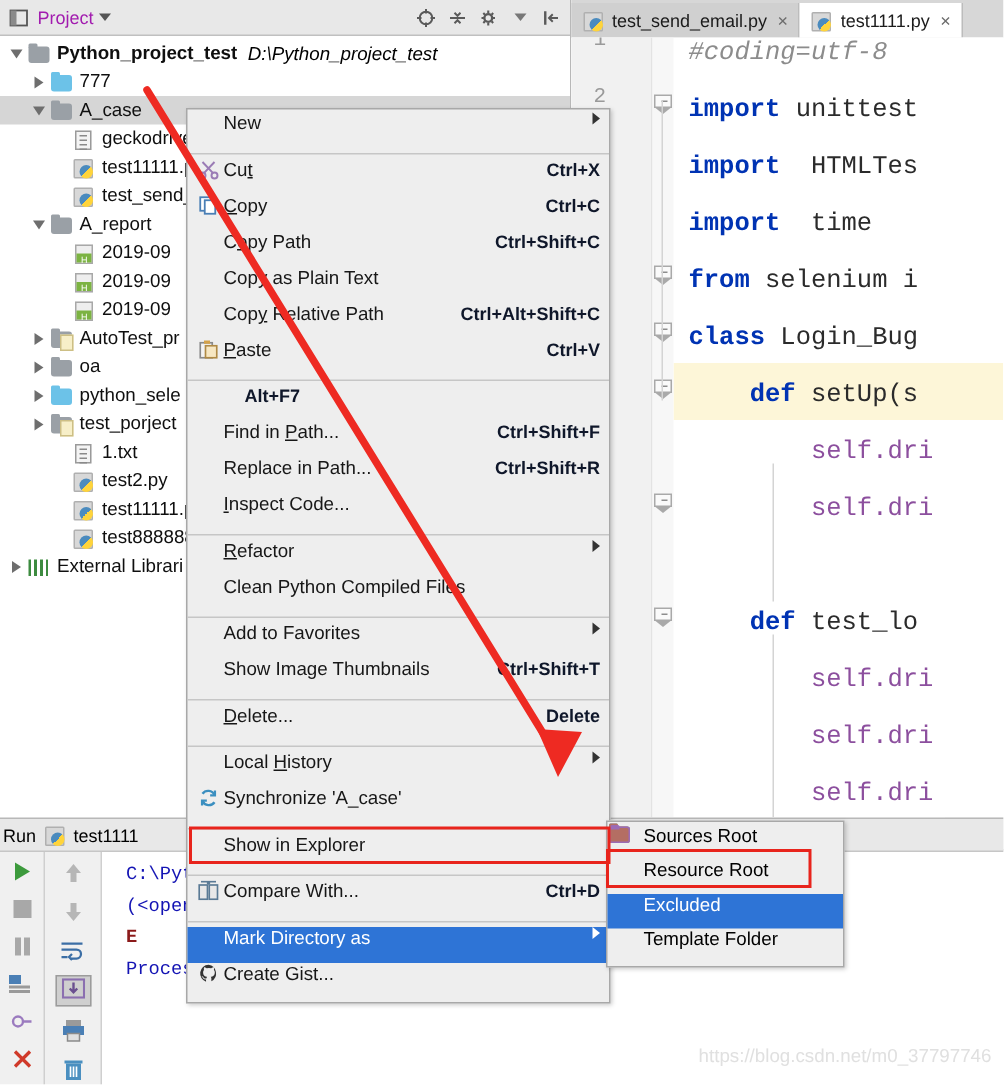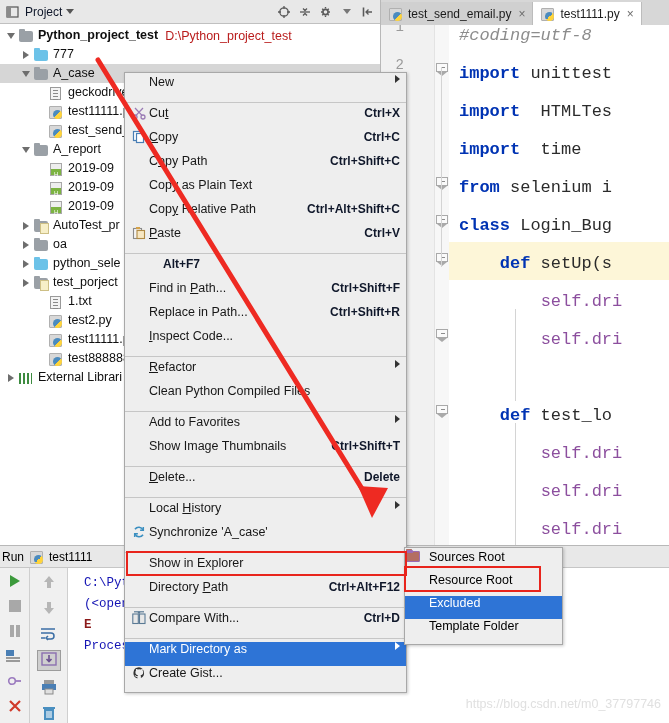--- a/index.html
+++ b/index.html
@@ -15,41 +15,41 @@
 
   
   #project-panel {
     position: absolute; left: 0; top: 0; width: 381px; height: 545px;
     background: #ffffff; border-right: 1px solid #b8b8b8;
   }
   #project-header {
     height: 24px; background: #e8e8e8; border-bottom: 1px solid #c0c0c0;
     display: flex; align-items: center; padding: 0 4px; gap: 4px;
   }
-  #project-header .title { font-size: 12px; color: #0f172a; }
+  #project-header .title { font-size: 12px; color: #a21caf; }
   .hdr-spacer { flex: 1; }
   .hdr-ico { width: 17px; height: 17px; display: flex; align-items: center;
              justify-content: center; color: #5a5a5a; }
   .tri-down {
     width: 0; height: 0; border-left: 4px solid transparent;
     border-right: 4px solid transparent; border-top: 5px solid #555;
   }
   #tree { padding-top: 2px; font-size: 12.5px; color: #0f0f0f; }
   .trow { height: 19px; display: flex; align-items: center; white-space: nowrap; }
   .trow.sel { background: #d6d6d6; }
   .arrow { width: 14px; display: flex; justify-content: center; align-items: center; }
   .arrow i { display: block; width: 0; height: 0; }
   .arrow.closed i { border-top: 4px solid transparent; border-bottom: 4px solid transparent;
                     border-left: 6px solid #6e6e6e; }
   .arrow.open i { border-left: 4px solid transparent; border-right: 4px solid transparent;
                   border-top: 6px solid #6e6e6e; }
   .ic { width: 16px; height: 16px; margin-right: 4px; position: relative; flex: 0 0 16px; }
   .lbl { line-height: 19px; }
   .lbl.bold { font-weight: bold; }
-  .path-gray { color: #b91c1c; margin-left: 7px; }
+  .path-gray { color: #000000; margin-left: 7px; font-style: italic; }
 
   
   .fld { position: absolute; left: 1px; top: 3px; width: 14px; height: 11px;
          border-radius: 1px 2px 2px 2px; background: #9aa0a6; }
   .fld:before { content:""; position:absolute; left:0; top:-2px; width:6px; height:3px;
                 background: #9aa0a6; border-radius: 1px 1px 0 0; }
   .fld.blue { background: #6cc2e8; } .fld.blue:before { background: #6cc2e8; }
   .fld.src  { background: #6cc2e8; } .fld.src:before { background: #6cc2e8; }
   .fld.excl { background: #b46e63; } .fld.excl:before { background: #b46e63; }
   .fld.tmpl { background: transparent; border: 1.6px solid #9b6bb5; }
@@ -649,25 +649,20 @@
             <path d="M11.3 2v3.2H8.1M2.7 12V8.8h3.2" stroke="#3b8fc0" stroke-width="1.5" fill="none"></path>
           </svg>
         </span>
         <span class="mtext">Synchronize 'A_case'</span>
       </div>
       <div class="msep"></div>
       <div class="mi">
         <span class="micon"></span>
         <span class="mtext">Show in Explorer</span>
       </div>
-      <div class="mi">
-        <span class="micon"></span>
-        <span class="mtext">Directory <u>P</u>ath</span>
-        <span class="mkey">Ctrl+Alt+F12</span>
-      </div>
       <div class="msep"></div>
       <div class="mi">
         <span class="micon">
           <svg width="14" height="14" viewBox="0 0 14 14">
             <rect x="0.8" y="3" width="5.5" height="9.5" fill="#e8e8e8" stroke="#5a7a95" stroke-width="1.1"></rect>
             <rect x="7.5" y="3" width="5.5" height="9.5" fill="#e8e8e8" stroke="#5a7a95" stroke-width="1.1"></rect>
             <path d="M2 0.8h10" stroke="#5a7a95" stroke-width="1.2"></path>
             <circle cx="7" cy="1.6" r="1.2" fill="#5a7a95"></circle>
           </svg>
         </span>

